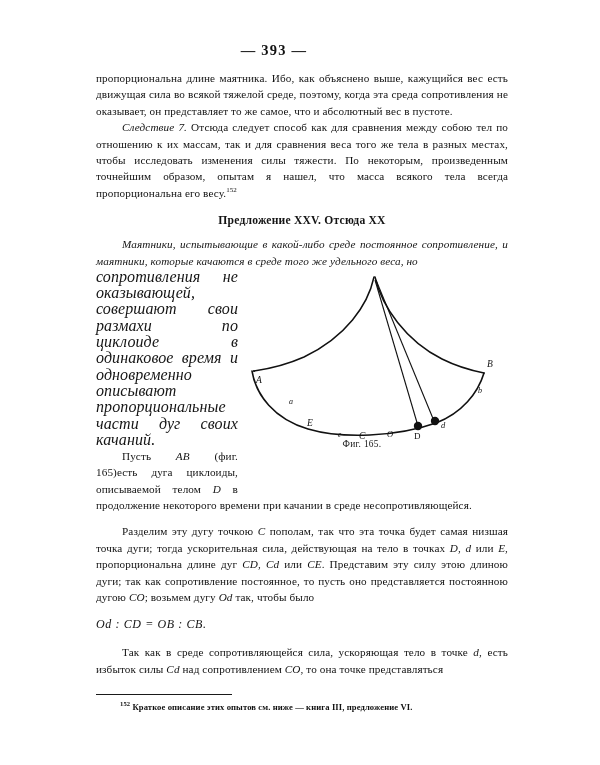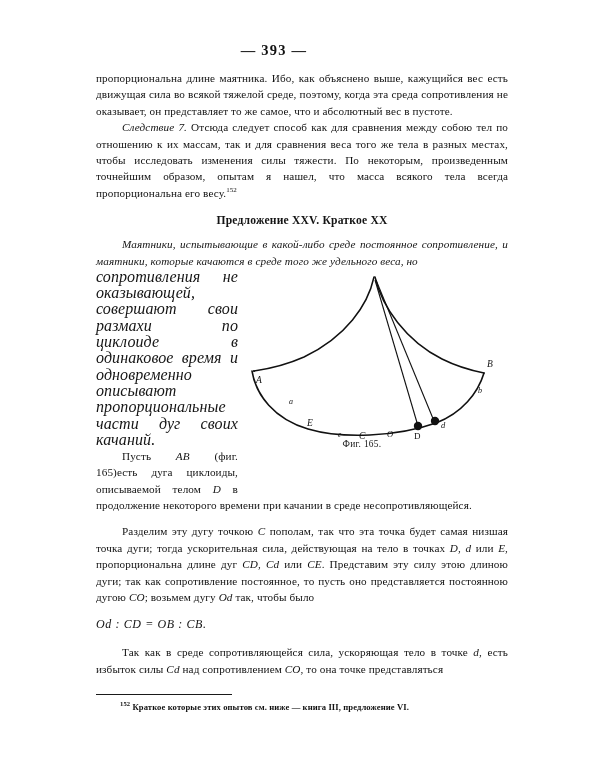--- a/index.html
+++ b/index.html
@@ -169,21 +169,21 @@
 <div class="page">
 
   <div class="page-number">— 393 —</div>
 
   <div class="column">
 
     <p class="body-par">пропорциональна длине маятника. Ибо, как объяснено выше, кажущийся вес есть движущая сила во всякой тяжелой среде, поэтому, когда эта среда сопротивления не оказывает, он представляет то же самое, что и абсолютный вес в пустоте.</p>
 
     <p class="body-par indent"><span class="ital">Следствие 7.</span><span> Отсюда следует способ как для сравнения между собою тел по отношению к их массам, так и для сравнения веса того же тела в разных местах, чтобы исследовать изменения силы тяжести. По некоторым, произведенным точнейшим образом, опытам я нашел, что масса всякого тела всегда пропорциональна его весу.</span><sup class="fn">152</sup></p>
 
-    <div class="prop-heading">Предложение XXV. Краткое XX</div>
+    <div class="prop-heading">Предложение XXV. Отсюда XX</div>
 
     <p class="theorem indent">Маятники, испытывающие в какой-либо среде постоянное сопротивление, и маятники, которые качаются в среде того же удельного веса, но</p>
 
     <div class="figure-float">
       <svg width="262" height="170" viewBox="0 0 262 170">
 
         <path d="M 128 6 C 122 34, 100 66, 58 86 C 40 94, 22 98, 8 100" fill="none" stroke="#111" stroke-width="1.5" stroke-linecap="round"></path>
 
         <path d="M 129 6 C 136 36, 160 70, 196 88 C 212 96, 228 100, 238 102" fill="none" stroke="#111" stroke-width="1.5" stroke-linecap="round"></path>
 
@@ -221,15 +221,15 @@
 
     <p class="body-par indent" style="margin-top:10px"><span>Разделим эту дугу точкою </span><span class="mathit">C</span><span> пополам, так что эта точка будет самая низшая точка дуги; тогда ускорительная сила, действующая на тело в точках </span><span class="mathit">D</span><span>, </span><span class="mathit">d</span><span> или </span><span class="mathit">E</span><span>, пропорциональна длине дуг </span><span class="mathit">CD</span><span>, </span><span class="mathit">Cd</span><span> или </span><span class="mathit">CE</span><span>. Представим эту силу этою длиною дуги; так как сопротивление постоянное, то пусть оно представляется постоянною дугою </span><span class="mathit">CO</span><span>; возьмем дугу </span><span class="mathit">Od</span><span> так, чтобы было</span></p>
 
     <div class="formula">Od : CD = OB : CB.</div>
 
     <p class="body-par indent"><span>Так как в среде сопротивляющейся сила, ускоряющая тело в точке </span><span class="mathit">d</span><span>, есть избыток силы </span><span class="mathit">Cd</span><span> над сопротивлением </span><span class="mathit">CO</span><span>, то она точке представляться</span></p>
 
   </div>
 
   <div class="footnote-rule"></div>
-  <div class="footnote"><sup>152</sup><span> Краткое которые этих опытов см. ниже — книга III, предложение VI.</span></div>
+  <div class="footnote"><sup>152</sup><span> Краткое описание этих опытов см. ниже — книга III, предложение VI.</span></div>
 
 </div>
 
 </body></html>

